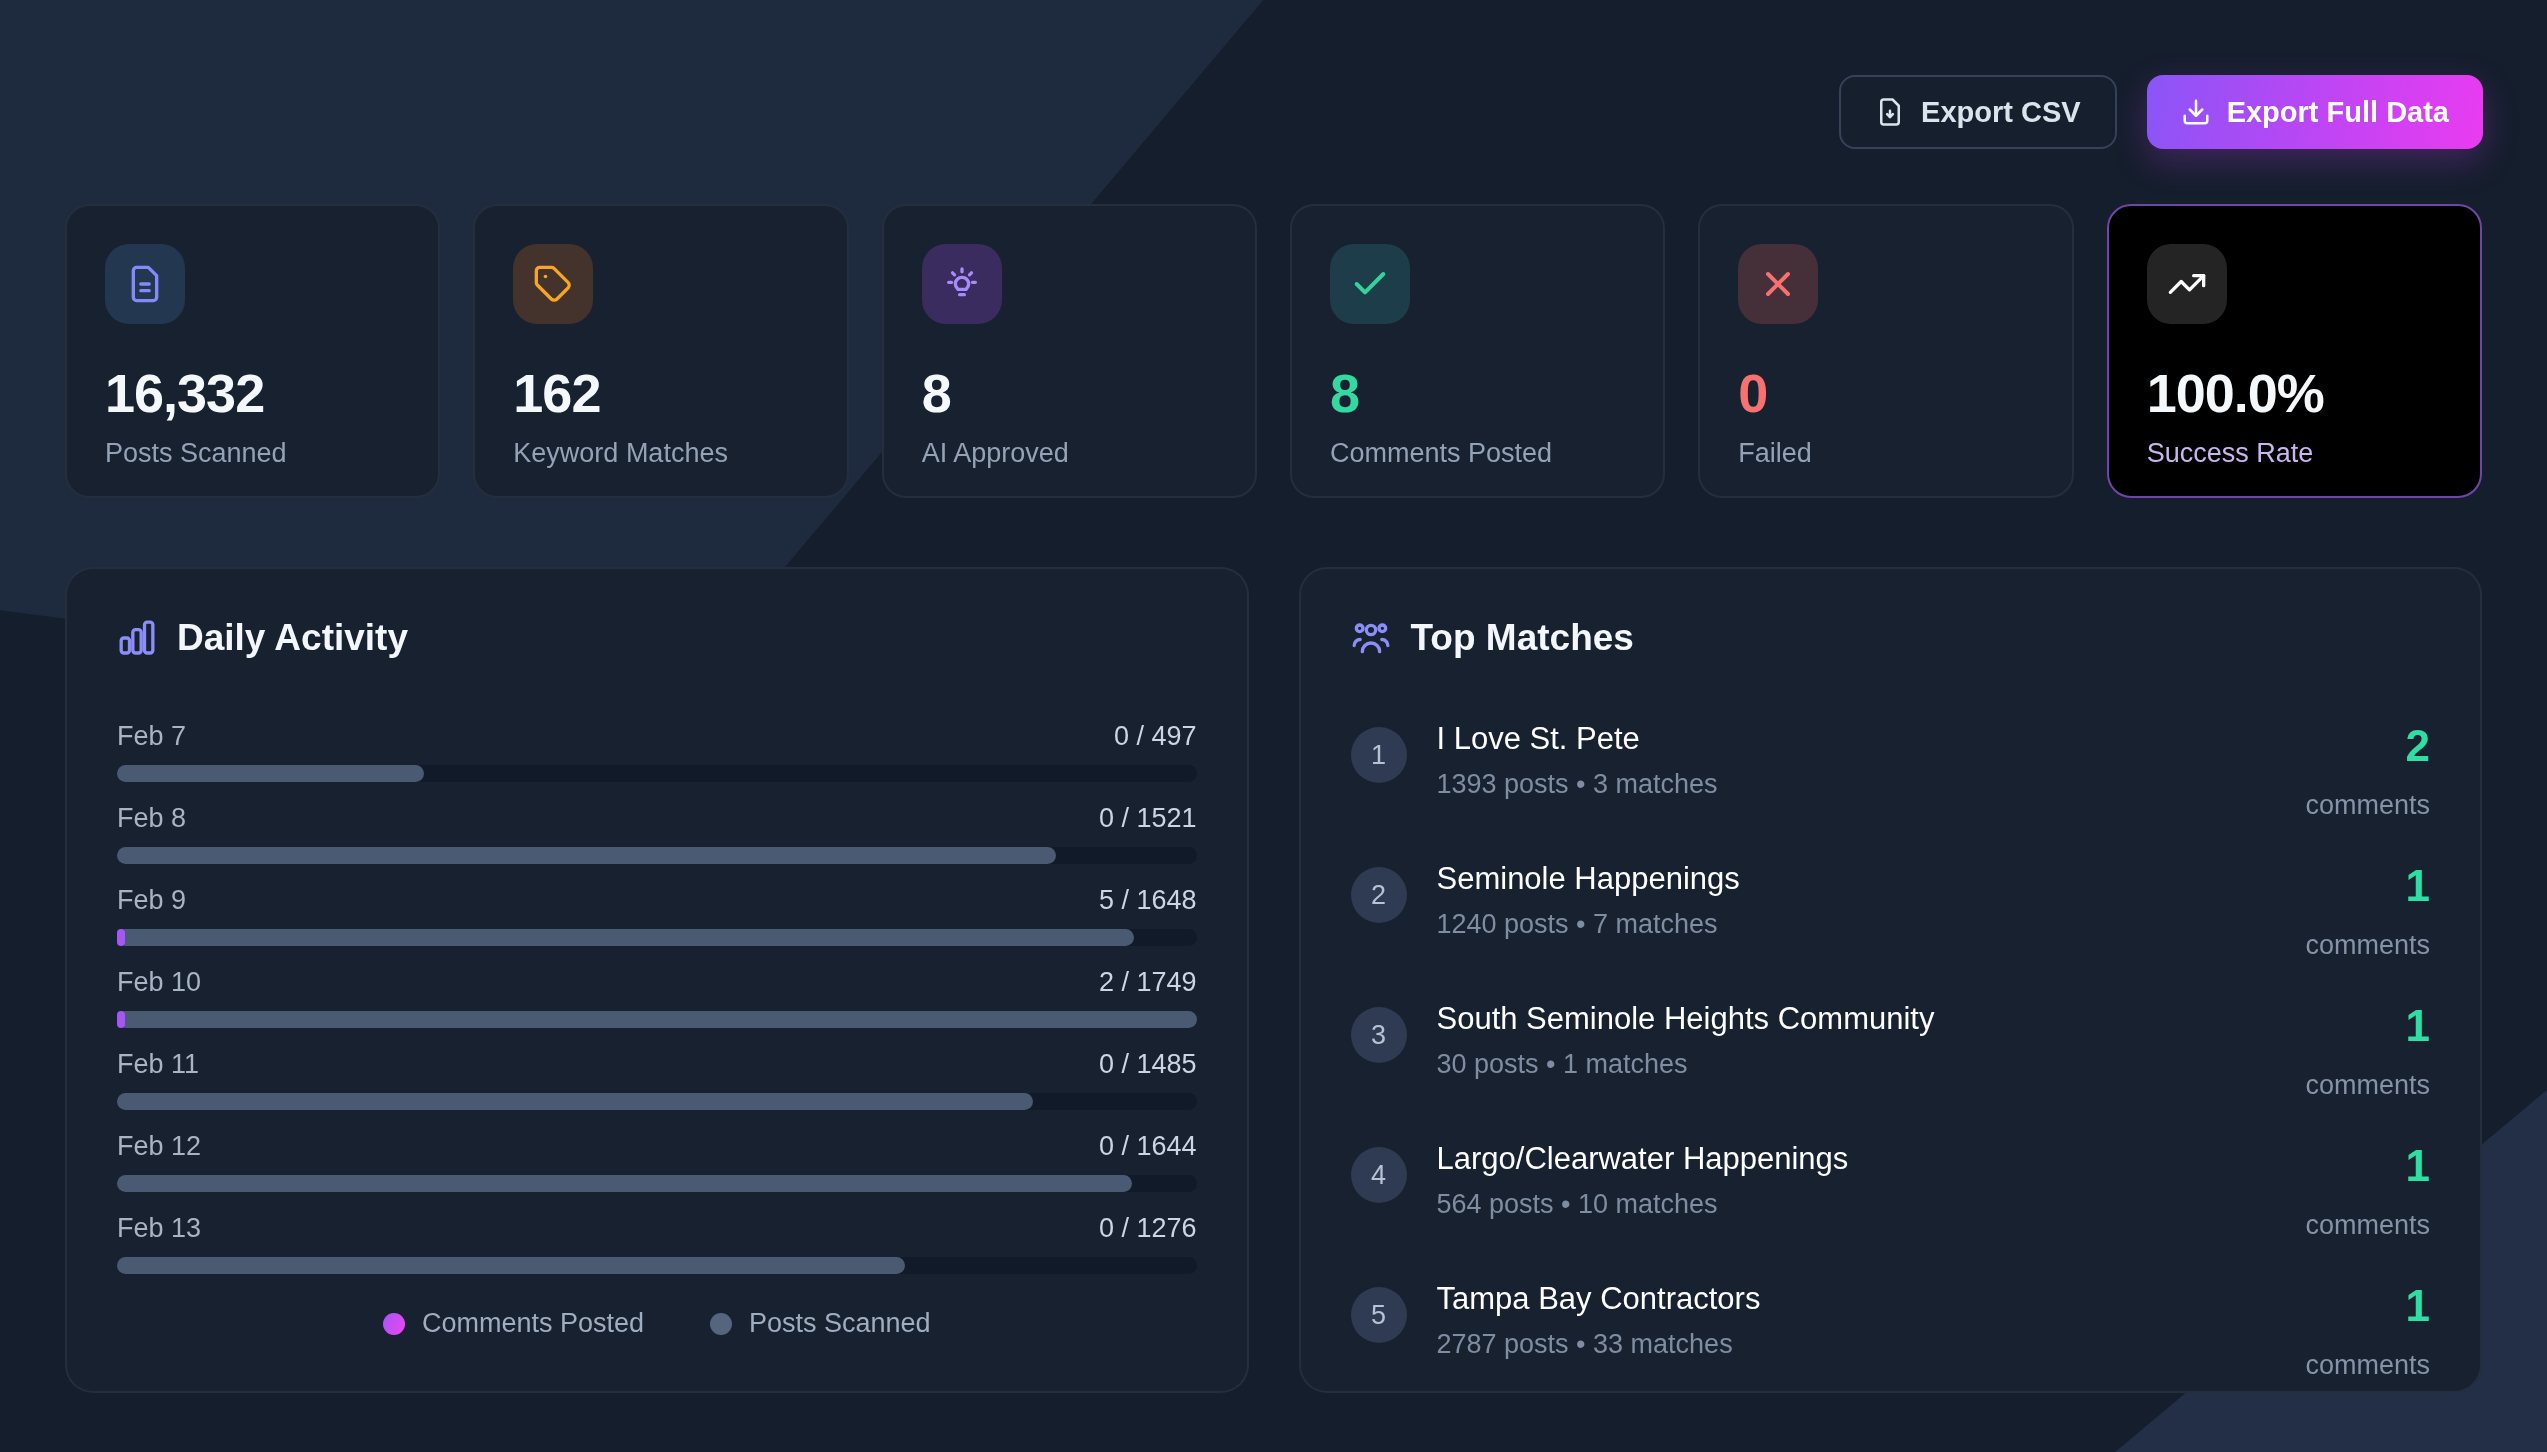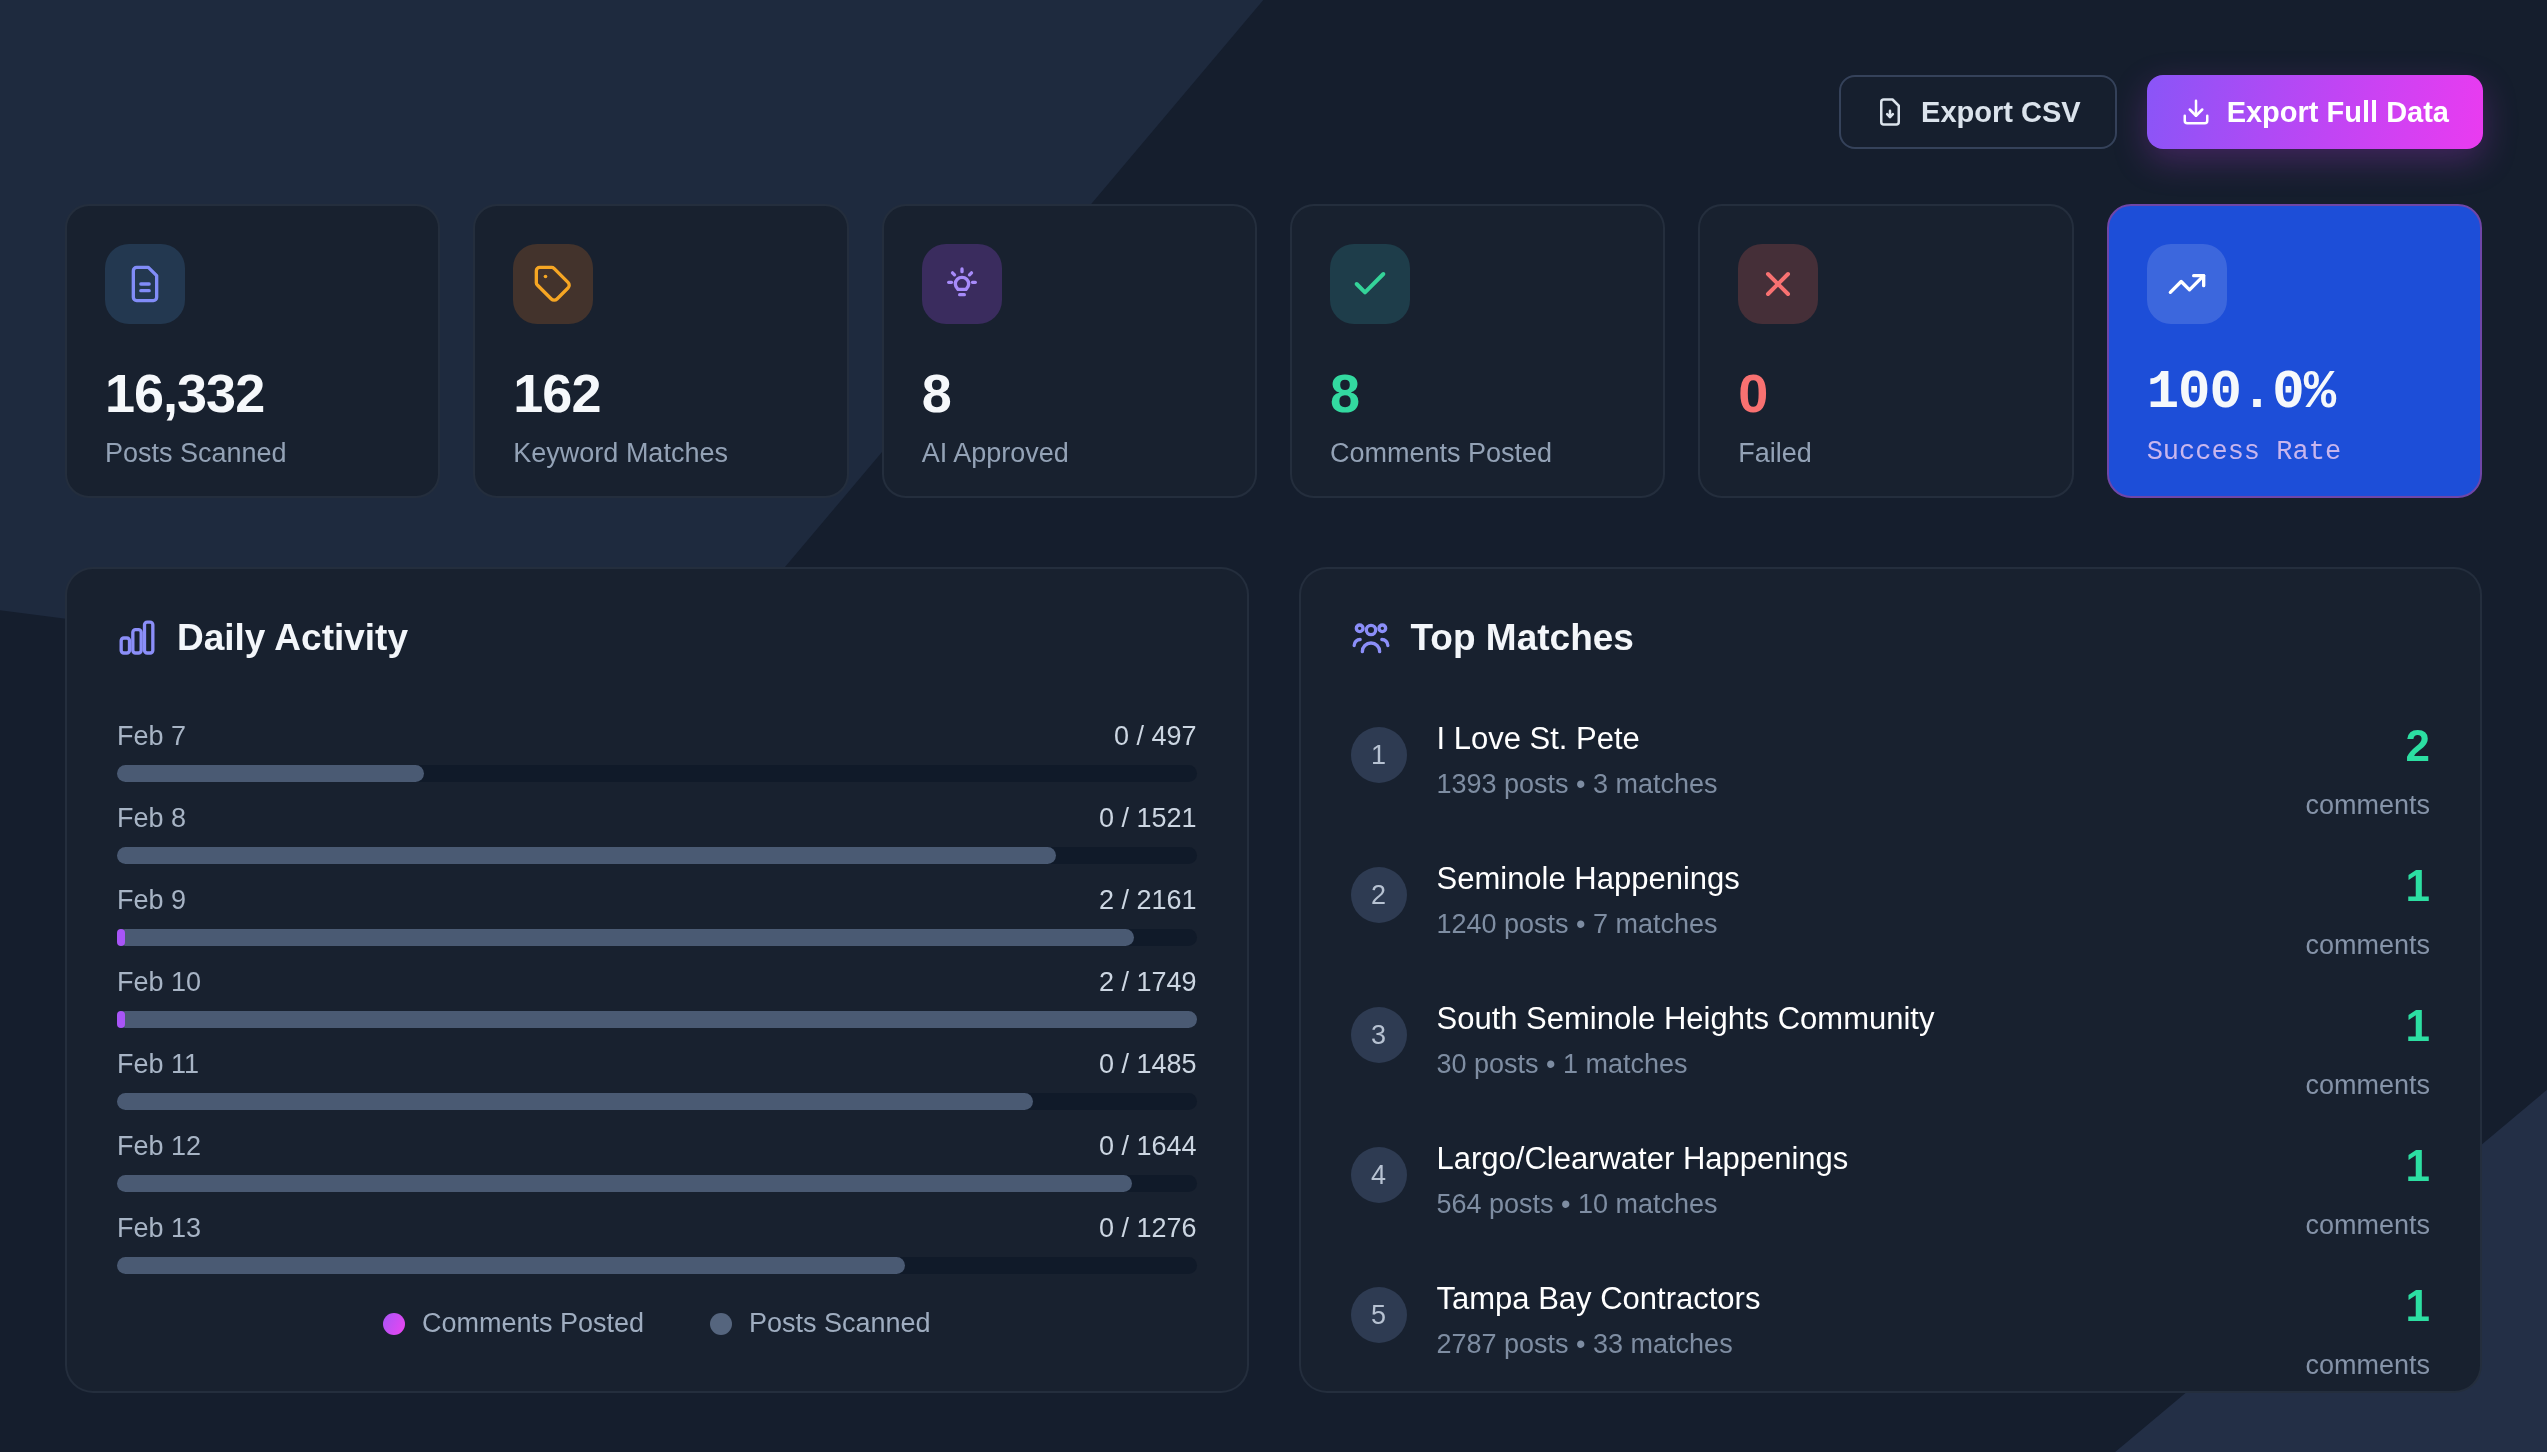--- a/index.html
+++ b/index.html
@@ -46,21 +46,21 @@
   .tile-indigo { background:#233850; color:#818cf8; }
   .tile-amber  { background:#43332c; color:#f6a623; }
   .tile-violet { background:#3a2c5e; color:#a78bfa; }
   .tile-green  { background:#1e3d4a; color:#34d399; }
   .tile-red    { background:#452f38; color:#f87171; }
   .tile-white  { background:rgba(255,255,255,.14); color:#ffffff; }
   .value { margin-top:38px; font-size:54px; font-weight:700; color:#f5f8fb; letter-spacing:-1px; }
   .value--green { color:#33d9a0; }
   .value--red   { color:#f87171; }
   .label { margin-top:14px; font-size:27px; color:#93a2b6; }
-  .card--success { background:#1d4ed8; border-color:#6f46a8;font-family:Liberation Mono, monospace; }
+  .card--success { background:#000000; border-color:#6f46a8; }
   .card--success .label { color:#c9b6ee; }
 
   
   .panels {
     position:absolute; top:567px; left:65px; right:65px; height:826px;
     display:grid; grid-template-columns:1fr 1fr; gap:50px; z-index:4;
   }
   .panel {
     background:#18212f; border:2px solid rgba(125,140,165,.12);
     border-radius:28px; padding:48px 50px; overflow:hidden;
@@ -221,21 +221,21 @@
     </div>
     <div class="track">
 
       <div class="fill" style="width: 87%;"></div>
     </div>
   </div>
 
   <div class="drow">
     <div class="drow-head">
       <span class="drow-date">Feb 9</span>
-      <span class="drow-val">2 / 2161</span>
+      <span class="drow-val">5 / 1648</span>
     </div>
     <div class="track">
       <div class="cfill" style="display: block;"></div>
       <div class="fill" style="width: 94.2%;"></div>
     </div>
   </div>
 
   <div class="drow">
     <div class="drow-head">
       <span class="drow-date">Feb 10</span>

